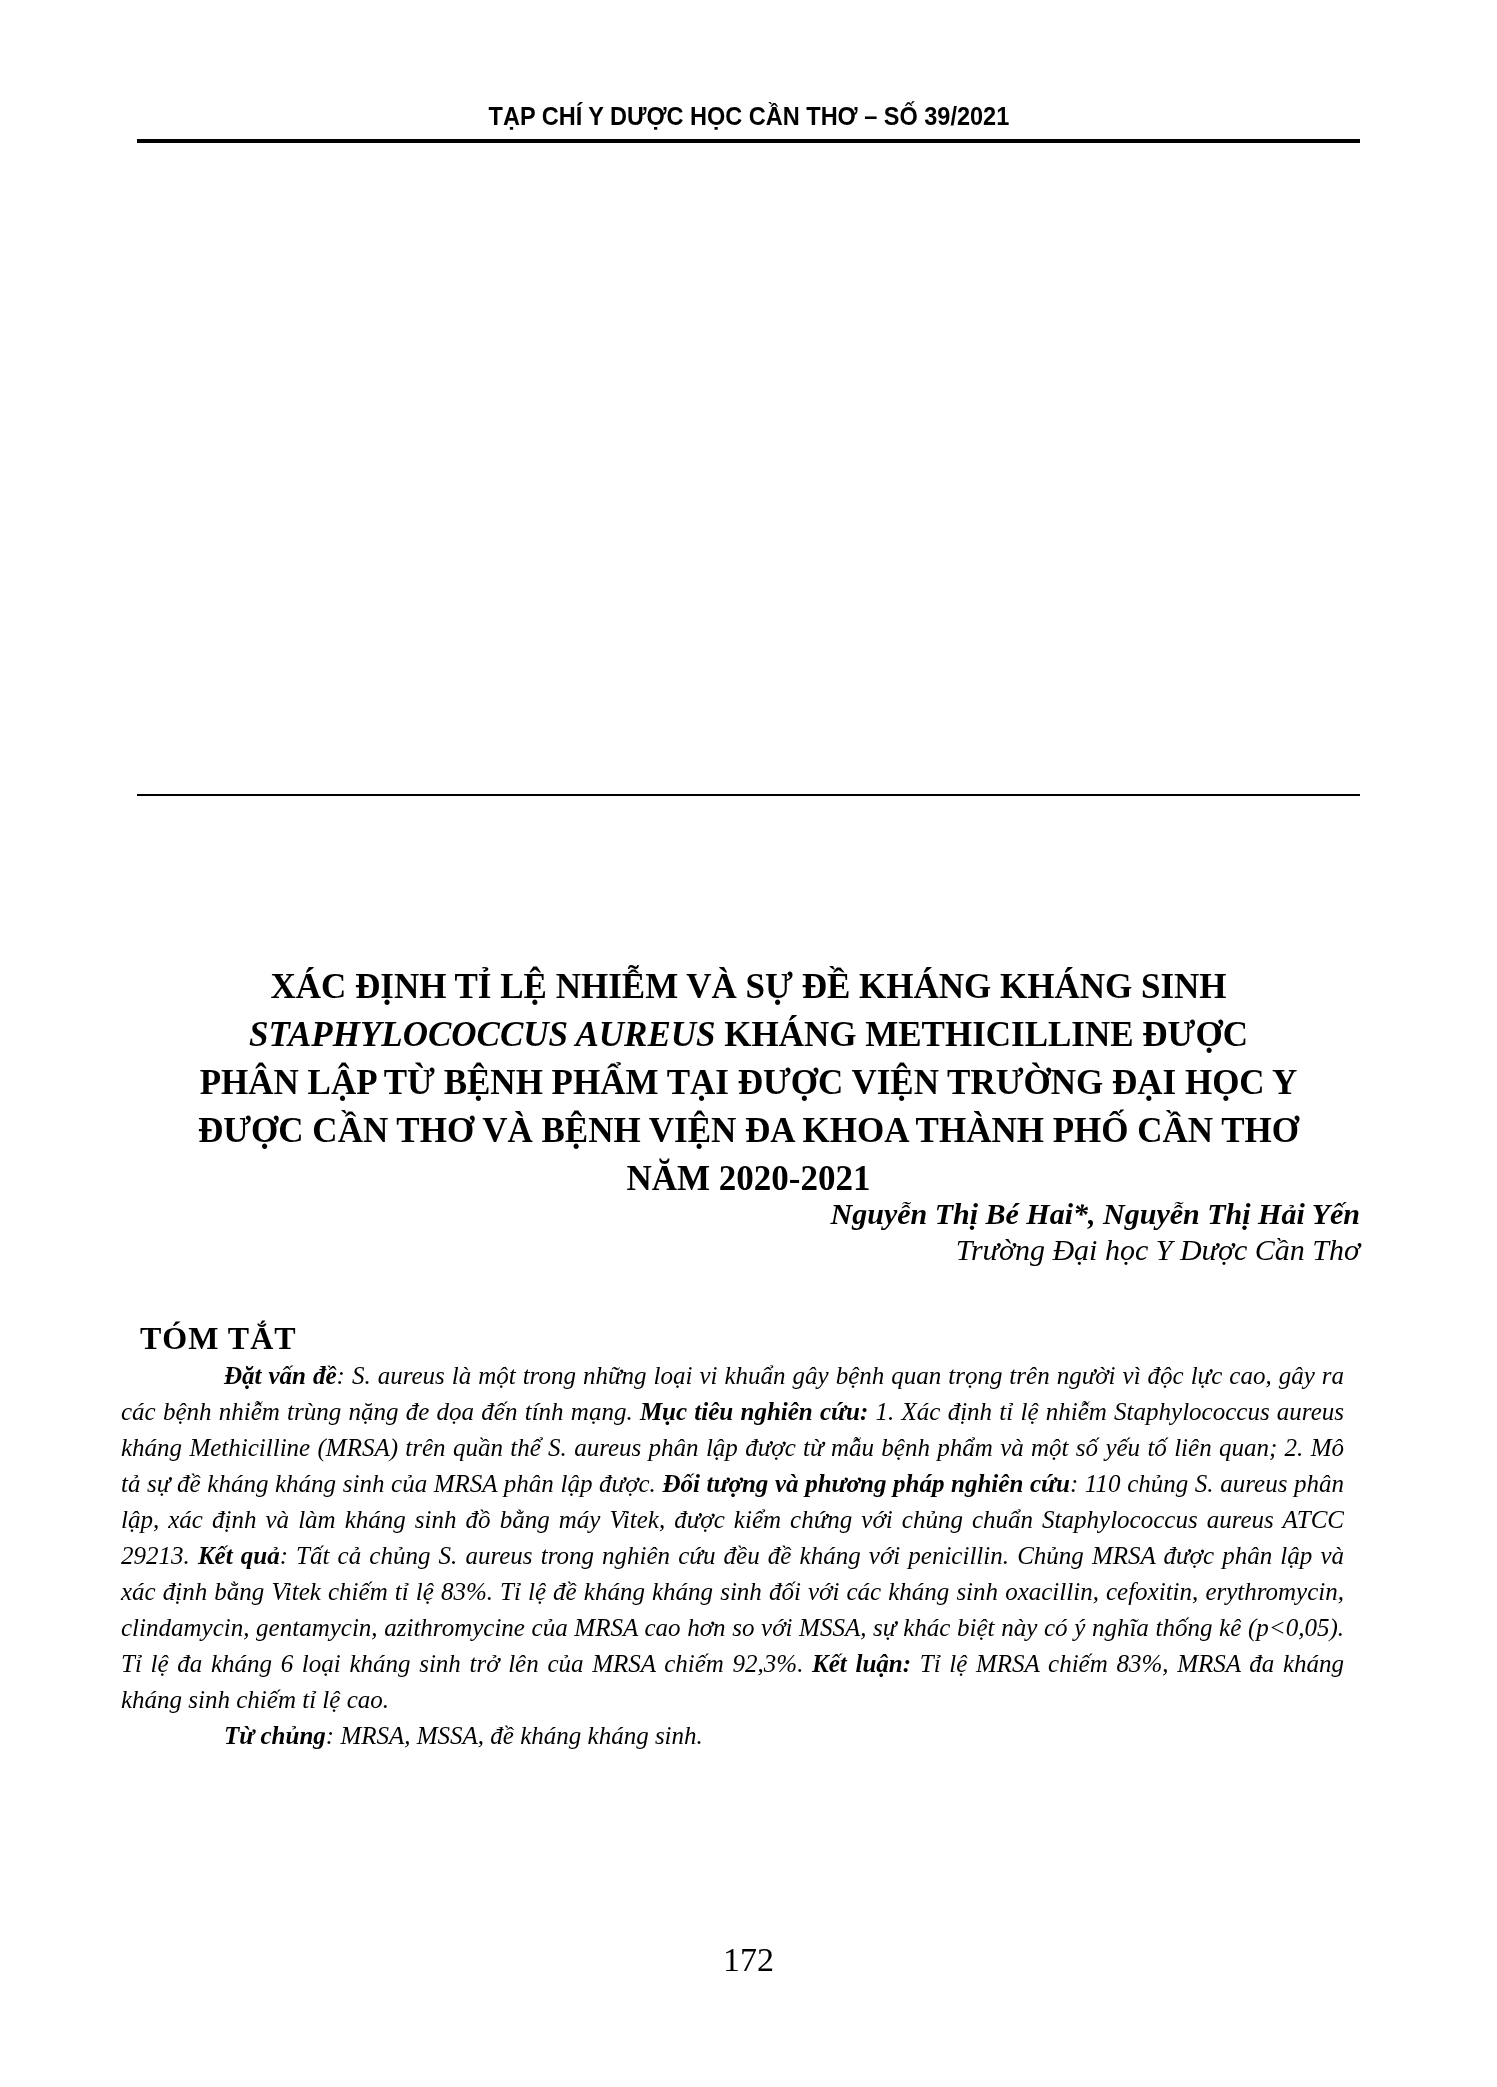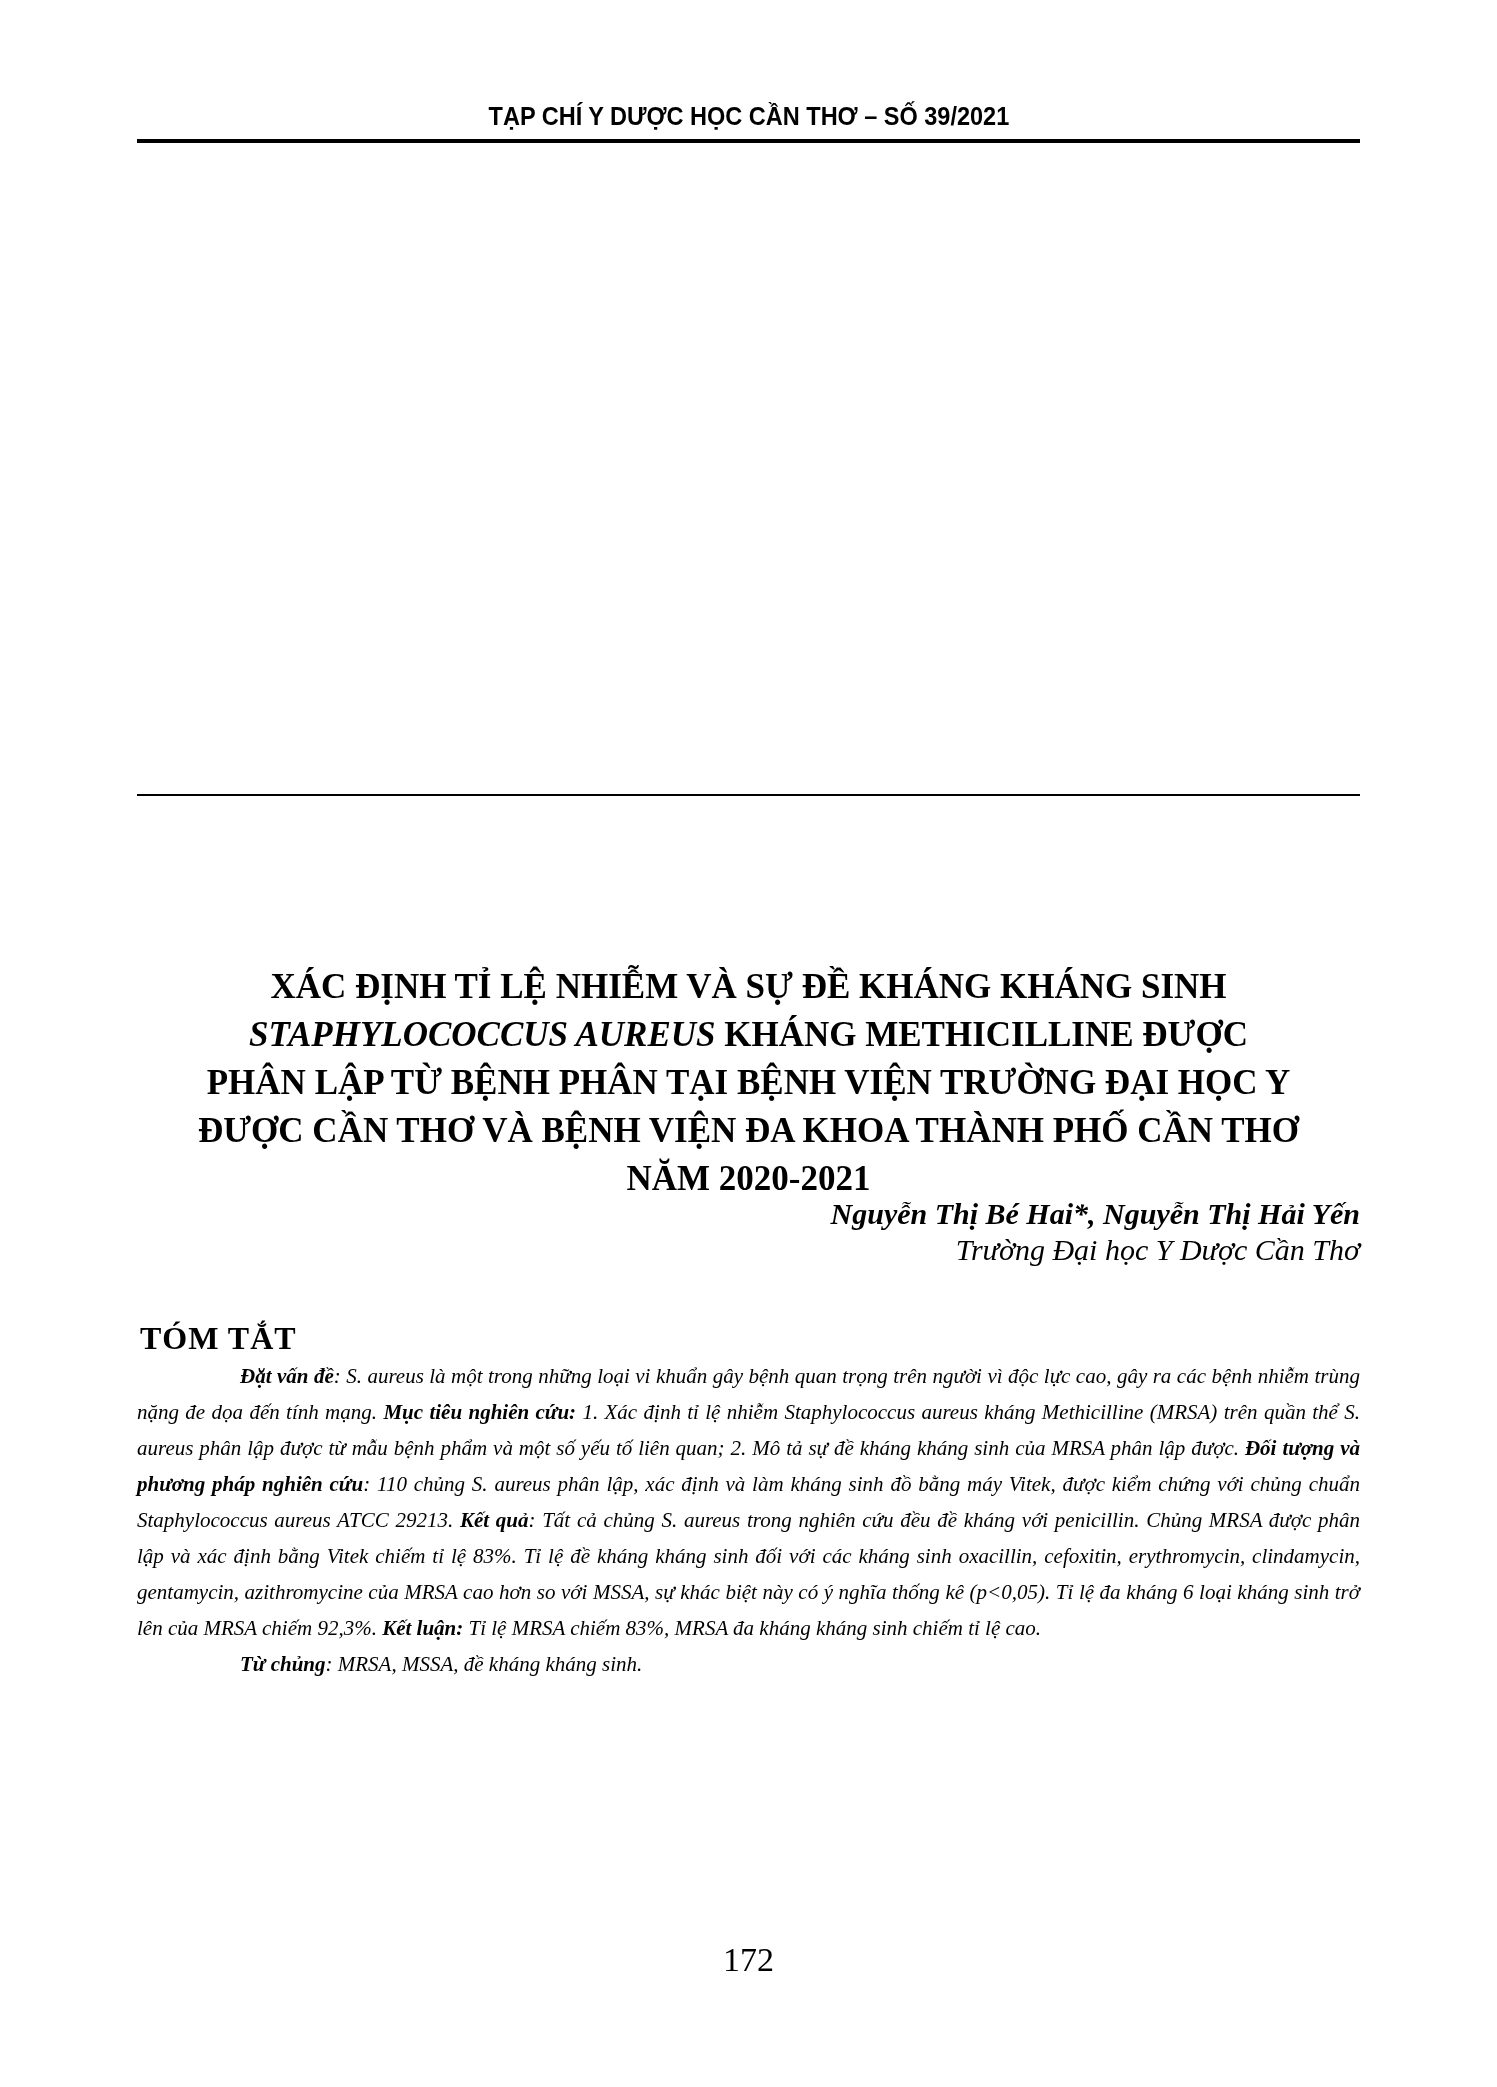--- a/index.html
+++ b/index.html
@@ -76,24 +76,24 @@
   .abstract-heading {
     top: 1300px;
     left: 140px;
     font-weight: 700;
     font-size: 32px;
     letter-spacing: 1px;
     margin-top: 20px;
   }
   .abstract-body {
     top: 1358px;
-    left: 137px;
+    left: 121px;
     width: 1223px;
     font-style: italic;
-    font-size: 21px;
+    font-size: 25px;
     line-height: 36px;
     text-align: justify;
   }
   .abstract-body p {
     margin: 0;
     text-indent: 103px;
   }
   .abstract-body .b { font-weight: 700; }
 
   
@@ -111,21 +111,21 @@
 <div class="abs journal-header">
   <span class="squeeze">TẠP CHÍ Y DƯỢC HỌC CẦN THƠ – SỐ 39/2021</span>
 </div>
 <div class="abs header-rule"></div>
 
 <div class="abs section-rule"></div>
 
 <div class="abs title-block">
   <div>XÁC ĐỊNH TỈ LỆ NHIỄM VÀ SỰ ĐỀ KHÁNG KHÁNG SINH</div>
   <div><span class="it">STAPHYLOCOCCUS AUREUS</span><span> KHÁNG METHICILLINE ĐƯỢC</span></div>
-  <div>PHÂN LẬP TỪ BỆNH PHÂN TẠI BỆNH VIỆN TRƯỜNG ĐẠI HỌC Y</div>
+  <div>PHÂN LẬP TỪ BỆNH PHẨM TẠI ĐƯỢC VIỆN TRƯỜNG ĐẠI HỌC Y</div>
   <div>ĐƯỢC CẦN THƠ VÀ BỆNH VIỆN ĐA KHOA THÀNH PHỐ CẦN THƠ</div>
   <div>NĂM 2020-2021</div>
 </div>
 
 <div class="abs authors-block">
   <div class="names">Nguyễn Thị Bé Hai*, Nguyễn Thị Hải Yến</div>
   <div>Trường Đại học Y Dược Cần Thơ</div>
 </div>
 
 <div class="abs abstract-heading">TÓM TẮT</div>

